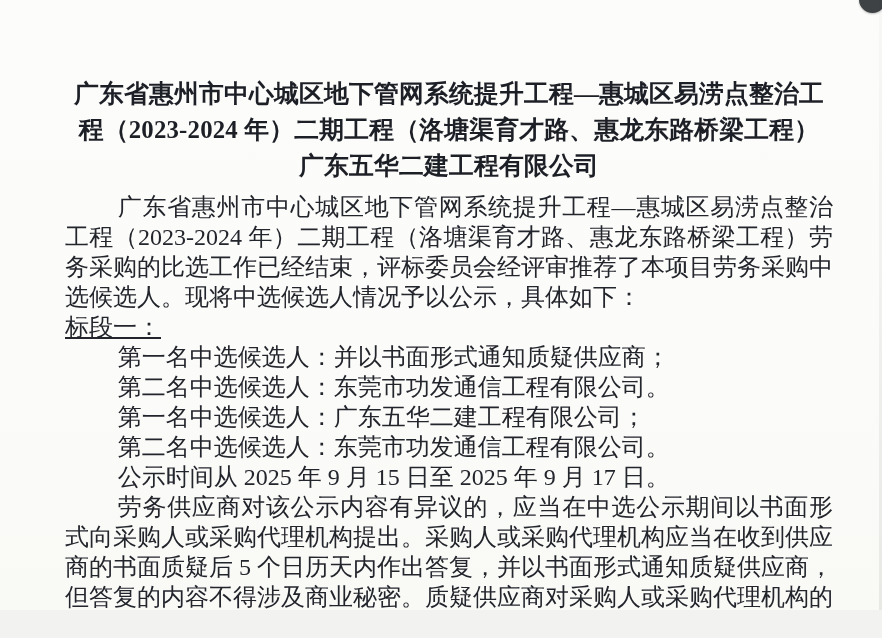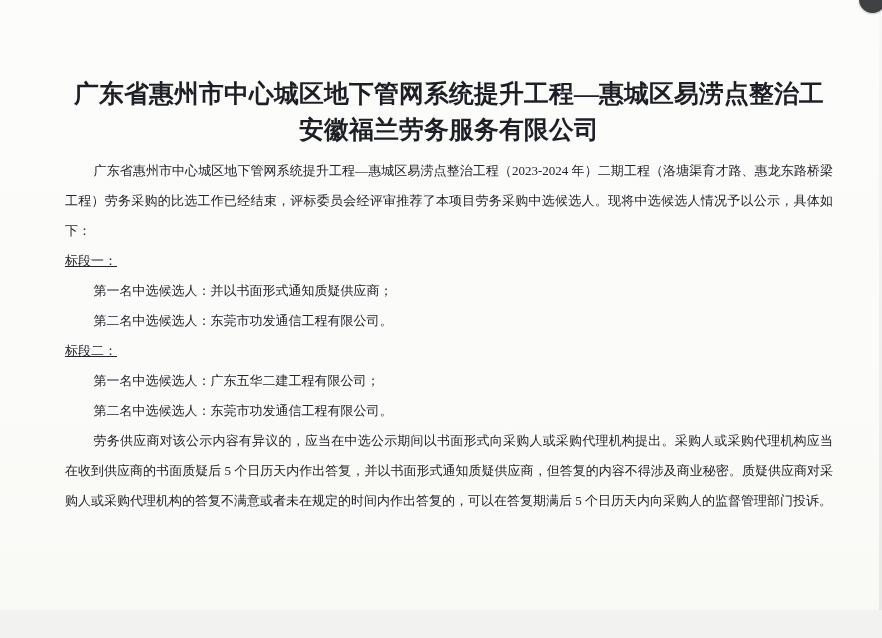--- a/index.html
+++ b/index.html
@@ -50,21 +50,21 @@
     font-weight: 700;
     text-align: center;
     color: #1d1f26;
     letter-spacing: 0.2px;
   }
   .doc-title .t-line {
     white-space: nowrap;
   }
   .doc-body p {
     margin: 0;
-    font-size: 13px;
+    font-size: 24px;
     line-height: 30px;
     text-align: justify;
     text-justify: inter-ideograph;
   }
   .para-indent {
     text-indent: 2.2em;
   }
   .para-flush {
     text-indent: 0;
     text-decoration: underline;
@@ -74,30 +74,31 @@
 <body>
 
 <div class="page">
 
   <div class="corner-btn"></div>
 
   <div class="doc">
 
     <h1 class="doc-title">
       <div class="t-line">广东省惠州市中心城区地下管网系统提升工程—惠城区易涝点整治工</div>
-      <div class="t-line">安徽福兰劳务服务有限公司</div>
+      <div class="t-line">程（2023-2024 年）二期工程（洛塘渠育才路、惠龙东路桥梁工程）</div>
+      <div class="t-line">广东五华二建工程有限公司</div>
     </h1>
 
     <div class="doc-body">
       <p class="para-indent">广东省惠州市中心城区地下管网系统提升工程—惠城区易涝点整治工程（2023-2024 年）二期工程（洛塘渠育才路、惠龙东路桥梁工程）劳务采购的比选工作已经结束，评标委员会经评审推荐了本项目劳务采购中选候选人。现将中选候选人情况予以公示，具体如下：</p>
       <p class="para-flush">标段一：</p>
       <p class="para-indent">第一名中选候选人：并以书面形式通知质疑供应商；</p>
       <p class="para-indent">第二名中选候选人：东莞市功发通信工程有限公司。</p>
-      <p class="para-flush">标段二：</p>
       <p class="para-indent">第一名中选候选人：广东五华二建工程有限公司；</p>
       <p class="para-indent">第二名中选候选人：东莞市功发通信工程有限公司。</p>
+      <p class="para-indent">公示时间从 2025 年 9 月 15 日至 2025 年 9 月 17 日。</p>
       <p class="para-indent">劳务供应商对该公示内容有异议的，应当在中选公示期间以书面形式向采购人或采购代理机构提出。采购人或采购代理机构应当在收到供应商的书面质疑后 5 个日历天内作出答复，并以书面形式通知质疑供应商，但答复的内容不得涉及商业秘密。质疑供应商对采购人或采购代理机构的答复不满意或者未在规定的时间内作出答复的，可以在答复期满后 5 个日历天内向采购人的监督管理部门投诉。</p>
     </div>
 
   </div>
 
   <div class="scan-edge"></div>
 </div>
 
 </body></html>

